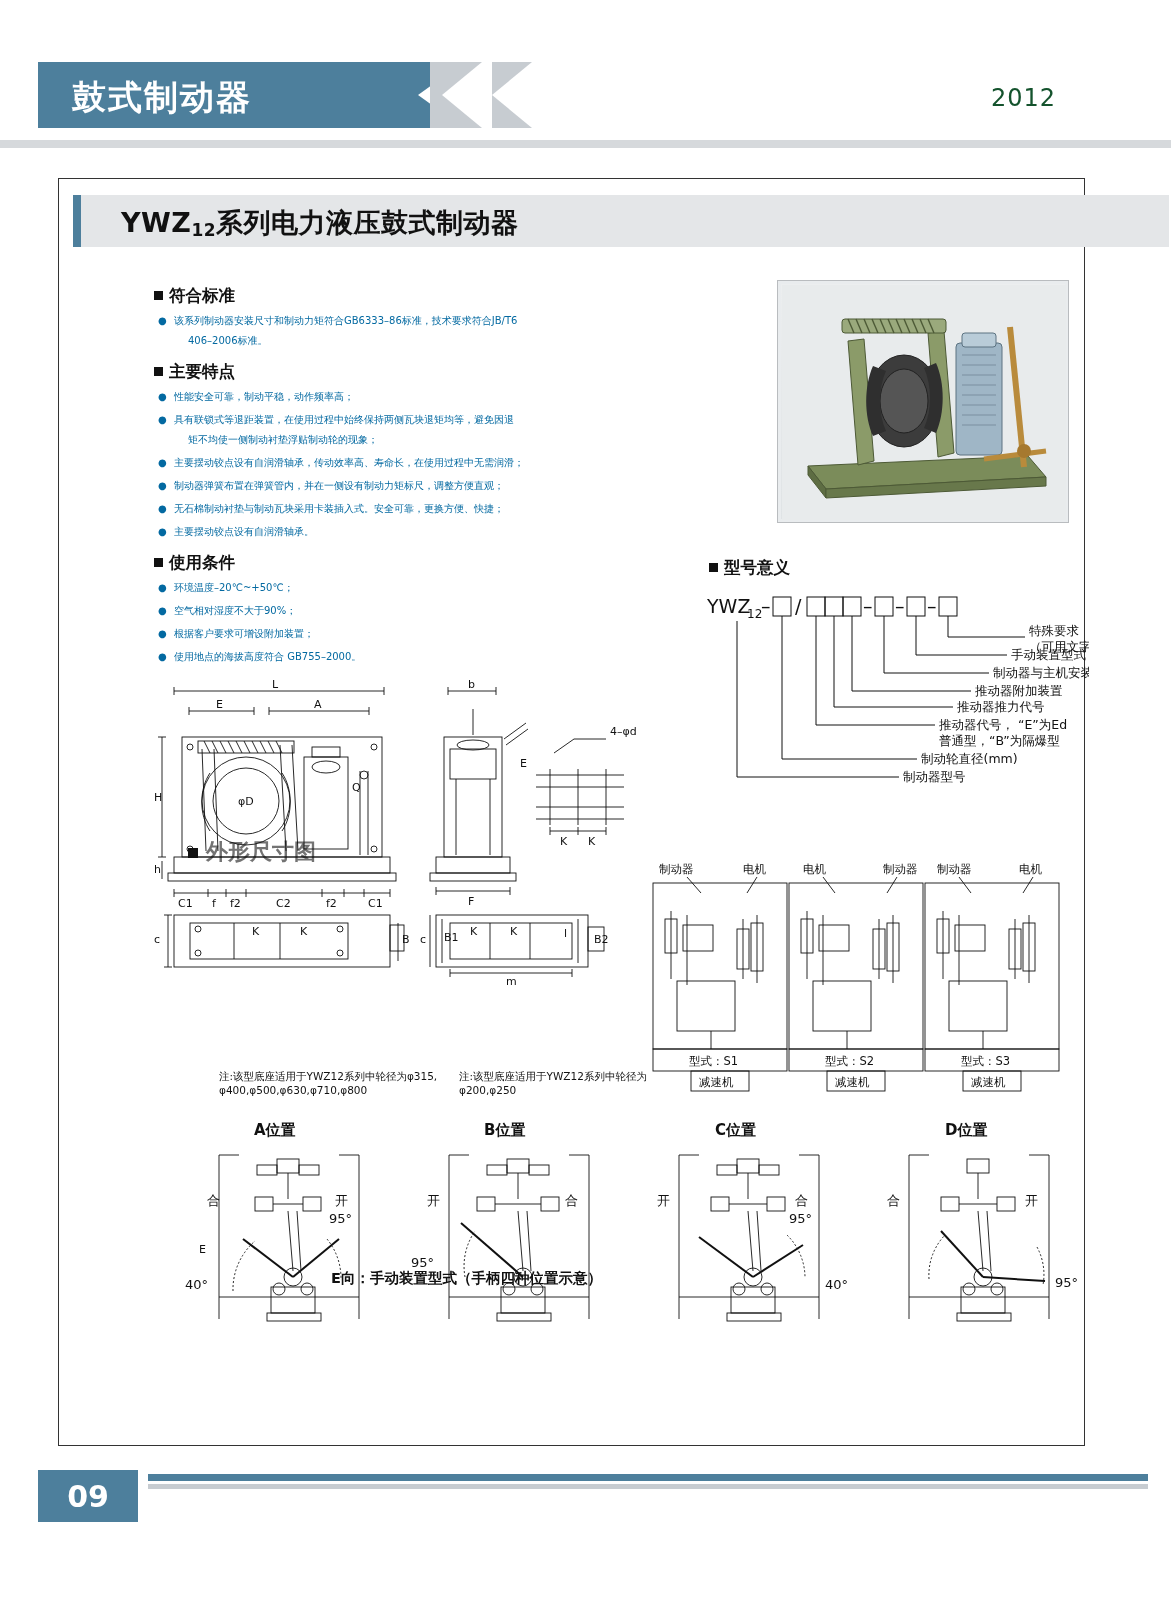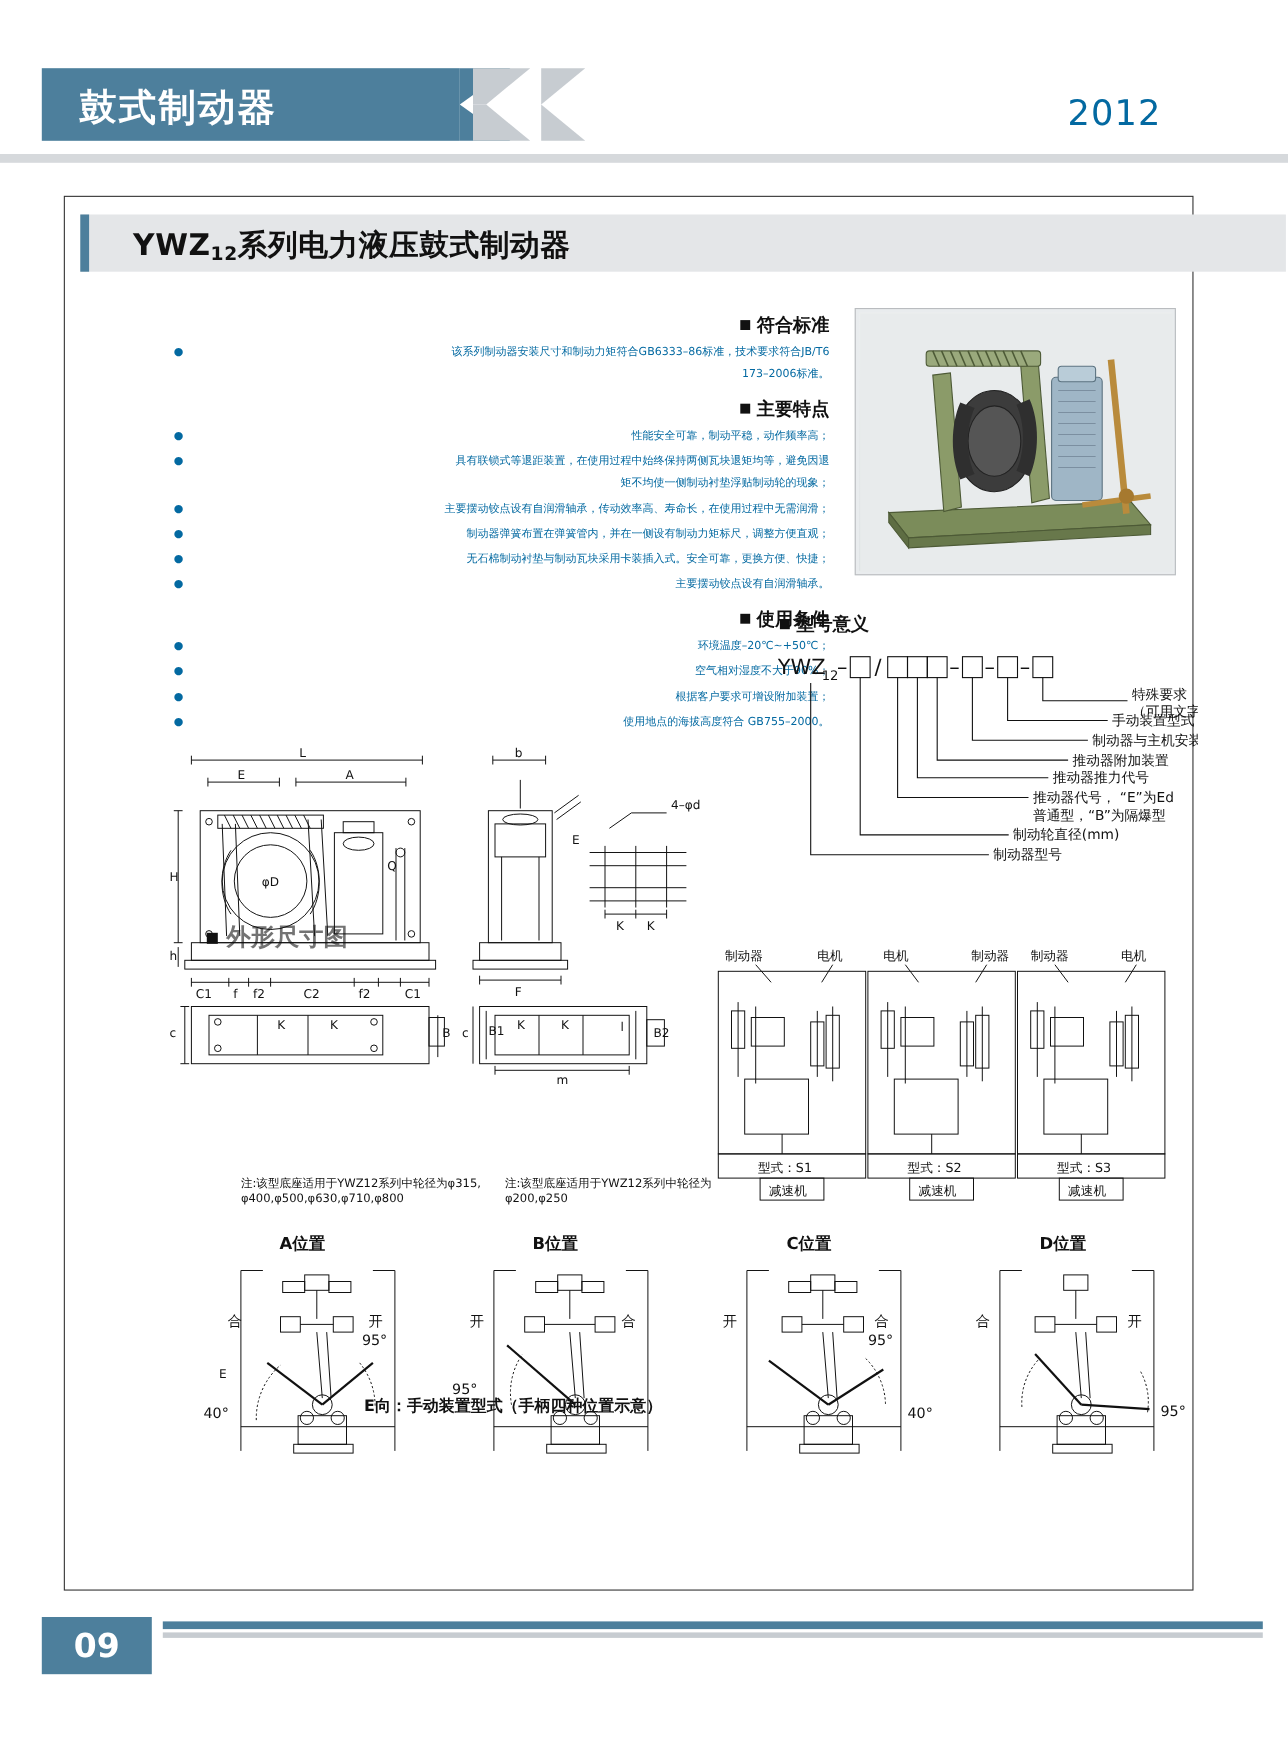--- a/index.html
+++ b/index.html
@@ -35,21 +35,21 @@
   .chev {
     position:absolute; top:62px; width:0; height:0;
     border-top:33px solid #c7ccd1;
     border-bottom:33px solid #c7ccd1;
     border-right:40px solid transparent;
   }
   .chev.c1 { left:430px; width:52px; border-right:40px solid transparent; }
   .chev.c2 { left:492px; }
   .hdr-year {
     position:absolute; right:115px; top:84px;
-    font-size:32px; color:#0369a1; letter-spacing:1px;
+    font-size:24px; color:#14532d; letter-spacing:1px;
   }
   .hdr-rule {
     position:absolute; left:0; top:140px; width:1171px; height:8px;
     background:#d6d9dc;
   }
 
   
   .page-frame {
     position:absolute; left:58px; top:178px; width:1027px; height:1268px;
     border:1px solid #333;
@@ -76,21 +76,21 @@
   }
   .bullet {
     font-size:10px; color:#0369a1; line-height:20px; margin:3px 0 3px 4px;
     position:relative; padding-left:16px;
   }
   .bullet::before {
     content:"●"; position:absolute; left:0; top:0; font-size:10px; line-height:20px;
   }
   .bullet .ind { display:block; padding-left:14px; }
 
-  .left-col { position:absolute; left:95px; top:96px; width:600px;text-align:right; }
+  .left-col { position:absolute; left:95px; top:96px; width:600px; }
 
   
   .photo {
     position:absolute; left:718px; top:101px; width:292px; height:243px;
     border:1px solid #b9bcbf; background:#e9ecee; overflow:hidden;
   }
   .photo .pbg { position:absolute; inset:3px; background:linear-gradient(#eceeef,#dfe3e5); }
 
   
   .model-sec { position:absolute; left:650px; top:378px; width:380px; }
@@ -137,21 +137,21 @@
     </div>
   </div>
 
   <div class="left-col">
 
     <div class="sec-h">
       <span class="sq"></span><span>符合标准</span>
     </div>
     <div class="bullet">
       <span>该系列制动器安装尺寸和制动力矩符合GB6333–86标准，技术要求符合JB/T6</span>
-      <span class="ind">173–2006标准。</span>
+      <span class="ind">406–2006标准。</span>
     </div>
 
     <div class="sec-h">
       <span class="sq"></span><span>主要特点</span>
     </div>
     <div class="bullet"><span>性能安全可靠，制动平稳，动作频率高；</span></div>
     <div class="bullet">
       <span>具有联锁式等退距装置，在使用过程中始终保持两侧瓦块退矩均等，避免因退</span>
       <span class="ind">矩不均使一侧制动衬垫浮贴制动轮的现象；</span>
     </div>

